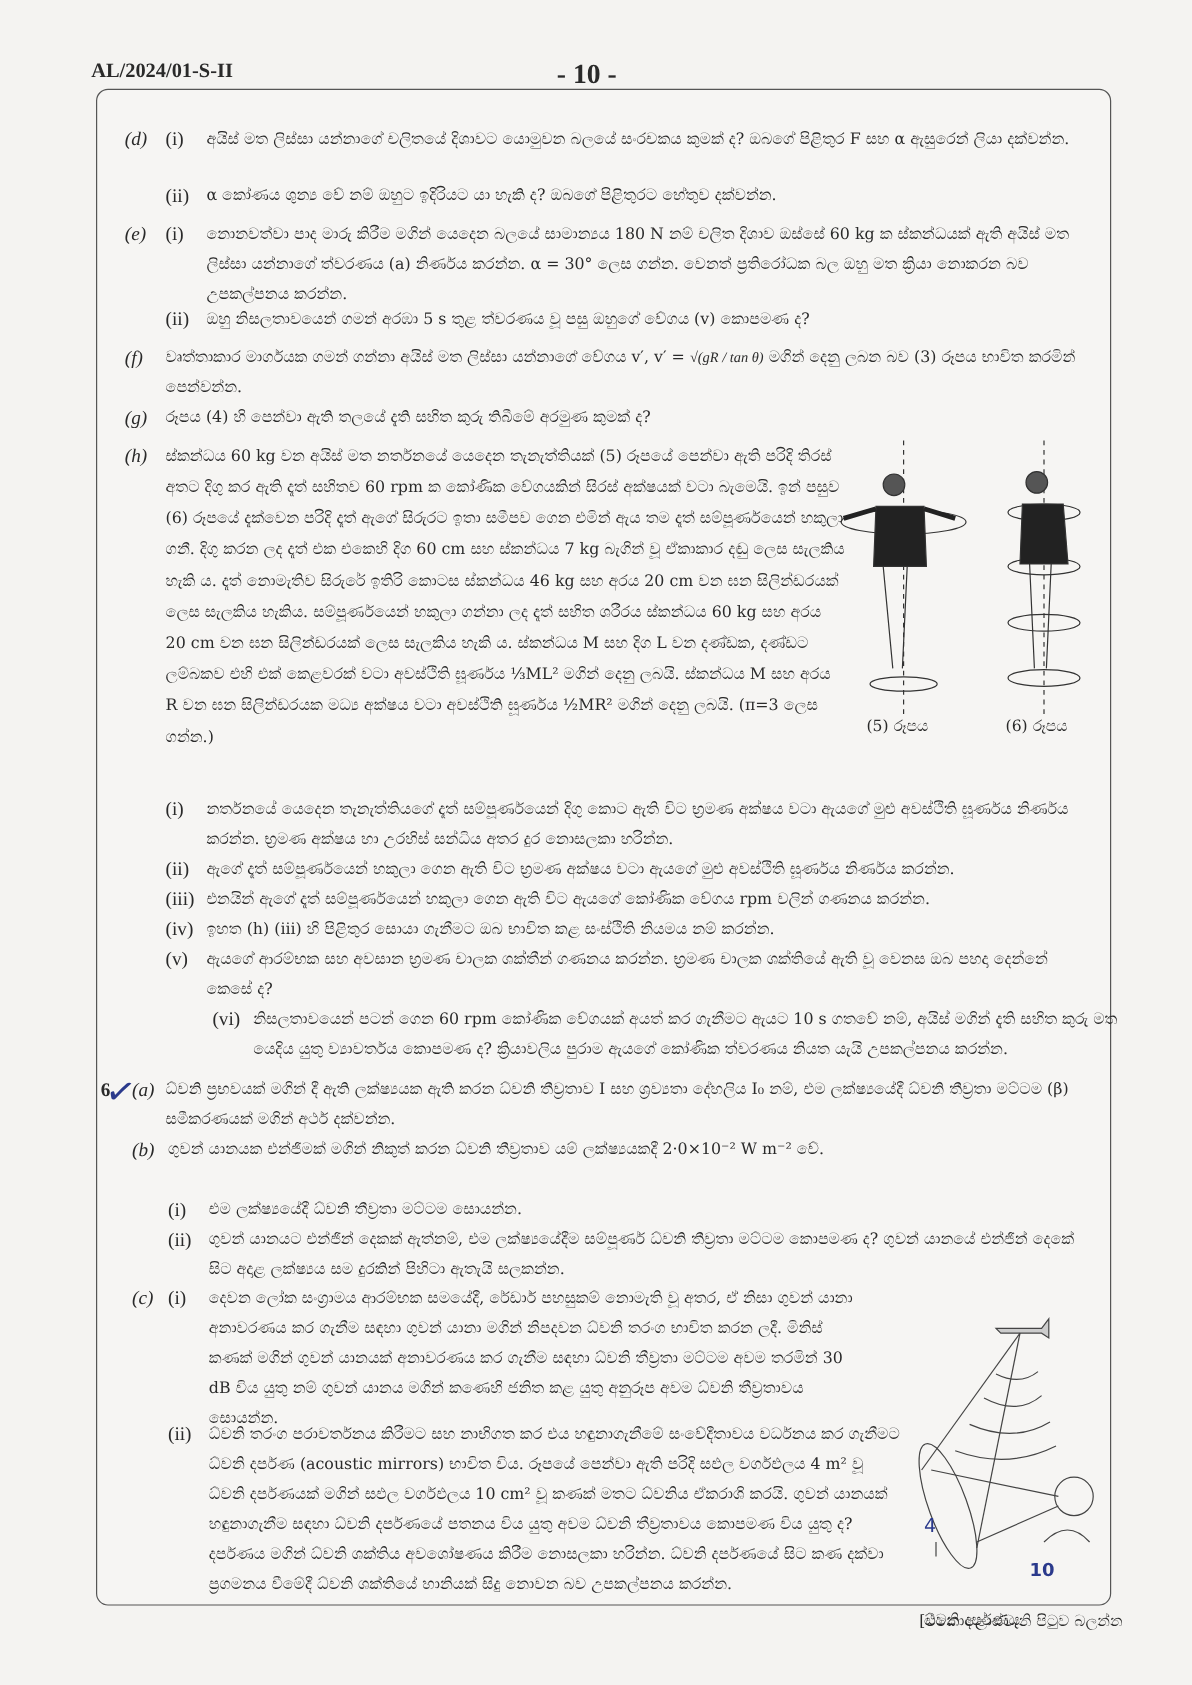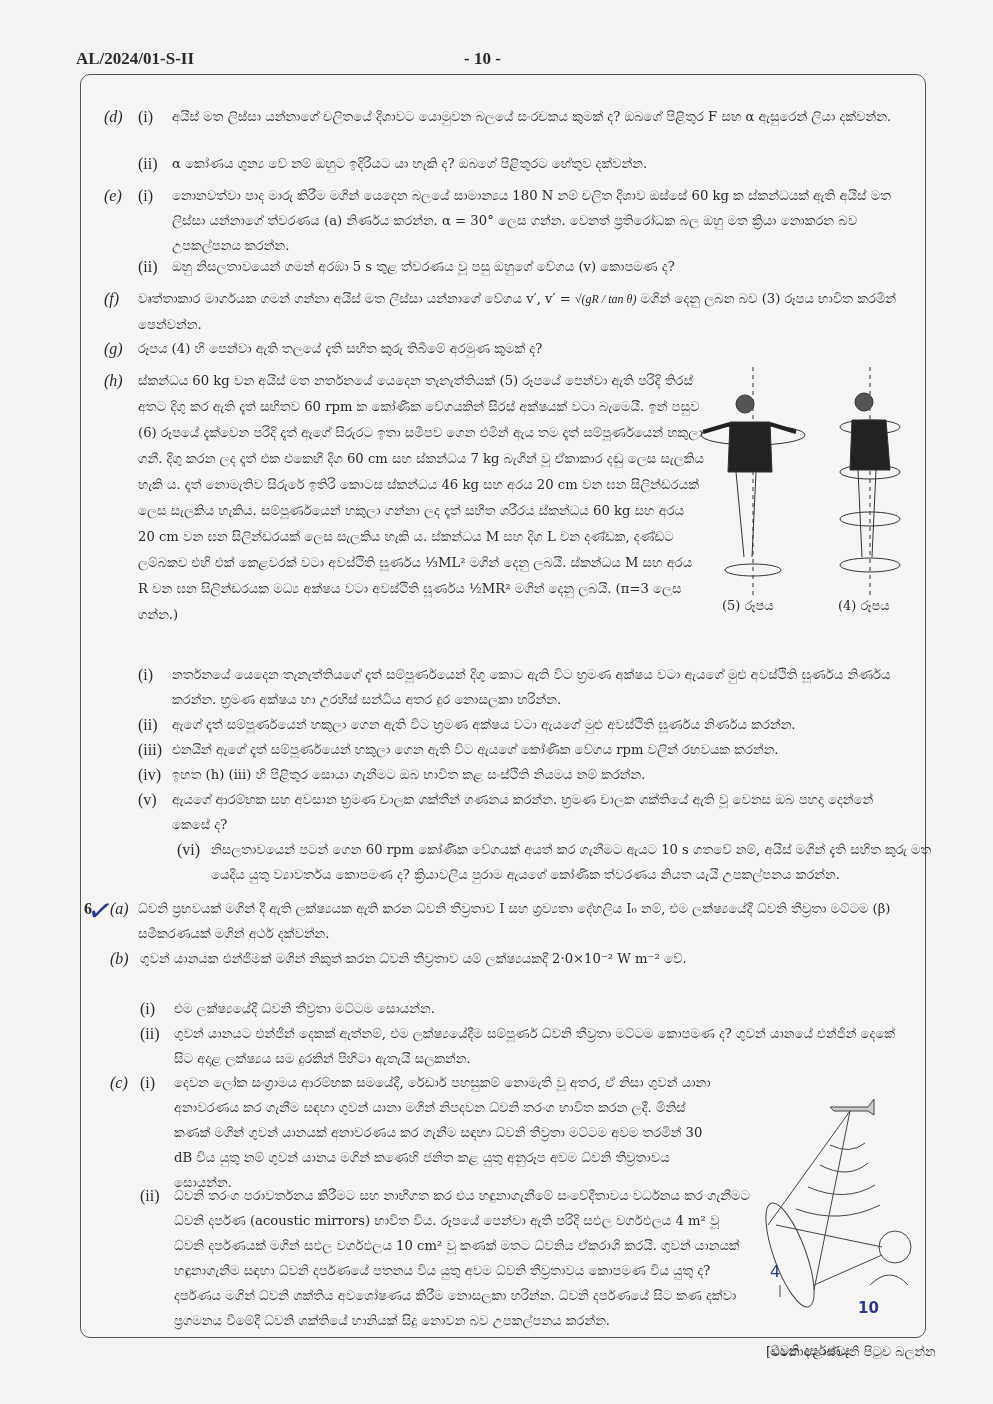--- a/index.html
+++ b/index.html
@@ -1,19 +1,19 @@
 <!DOCTYPE html>
 <html><head>
 <meta charset="utf-8">
 <style>
   html,body{margin:0;padding:0;}
   body{width:993px;height:1404px;background:#f4f3f1;position:relative;overflow:hidden;
        font-family:"DejaVu Serif","Liberation Serif",serif;color:#2a2a2a;}
   .hdr-code{position:absolute;left:76px;top:49px;font-family:"Liberation Serif",serif;font-weight:bold;font-size:17px;}
-  .hdr-page{position:absolute;left:464px;top:49px;font-family:"Liberation Serif",serif;font-weight:bold;font-size:17px;}
+  .hdr-page{position:absolute;left:464px;top:49px;font-family:"Liberation Serif",serif;font-weight:bold;font-size:23px;}
   .frame{position:absolute;left:80px;top:74px;width:844px;height:1262px;border:1.5px solid #555;border-radius:10px;background:#f6f5f3;}
   .q{position:absolute;font-size:13.2px;line-height:25px;}
   .lbl{font-family:"Liberation Serif",serif;font-style:italic;font-size:16px;}
   .rn{font-family:"Liberation Serif",serif;font-size:16px;}
   .row{position:absolute;display:flex;}
   .row .l1{width:34px;flex:none;}
   .row .l2{width:34px;flex:none;}
   .txt{flex:1;}
   .fig-caption{position:absolute;font-size:13px;}
   .footer{position:absolute;left:766px;top:1344px;font-size:13px;}
@@ -82,33 +82,33 @@
     <ellipse cx="170" cy="65" rx="30" ry="7"></ellipse>
     <ellipse cx="170" cy="110" rx="30" ry="7"></ellipse>
     <ellipse cx="170" cy="157" rx="30" ry="7"></ellipse>
     <ellipse cx="170" cy="203" rx="30" ry="7"></ellipse>
     <circle cx="164" cy="40" r="9" fill="#555"></circle>
     <path d="M152 58 L186 58 L190 108 L150 108 Z" fill="#222"></path>
     <path d="M158 108 L162 195 M176 108 L172 195"></path>
   </g>
 </svg>
 <div class="fig-caption" style="left:722px;top:598px;">(5) රූපය</div>
-<div class="fig-caption" style="left:838px;top:598px;">(4) රූපය</div>
+<div class="fig-caption" style="left:838px;top:598px;">(6) රූපය</div>
 
 <div class="row q" style="left:138px;top:662px;width:776px;">
   <span class="l2 rn">(i)</span>
   <span class="txt">නර්තනයේ යෙදෙන තැනැත්තියගේ දෑත් සම්පූර්ණයෙන් දිගු කොට ඇති විට භ්‍රමණ අක්ෂය වටා ඇයගේ මුළු අවස්ථිති ඝූර්ණය නිර්ණය කරන්න. භ්‍රමණ අක්ෂය හා උරහිස් සන්ධිය අතර දුර නොසලකා හරින්න.</span>
 </div>
 <div class="row q" style="left:138px;top:712px;width:776px;">
   <span class="l2 rn">(ii)</span>
   <span class="txt">ඇගේ දෑත් සම්පූර්ණයෙන් හකුලා ගෙන ඇති විට භ්‍රමණ අක්ෂය වටා ඇයගේ මුළු අවස්ථිති ඝූර්ණය නිර්ණය කරන්න.</span>
 </div>
 <div class="row q" style="left:138px;top:737px;width:776px;">
   <span class="l2 rn">(iii)</span>
-  <span class="txt">එනයින් ඇගේ දෑත් සම්පූර්ණයෙන් හකුලා ගෙන ඇති විට ඇයගේ කෝණික වේගය rpm වලින් රභවයක කරන්න.</span>
+  <span class="txt">එනයින් ඇගේ දෑත් සම්පූර්ණයෙන් හකුලා ගෙන ඇති විට ඇයගේ කෝණික වේගය rpm වලින් ගණනය කරන්න.</span>
 </div>
 <div class="row q" style="left:138px;top:762px;width:776px;">
   <span class="l2 rn">(iv)</span>
   <span class="txt">ඉහත (h) (iii) හි පිළිතුර සොයා ගැනීමට ඔබ භාවිත කළ සංස්ථිති නියමය නම් කරන්න.</span>
 </div>
 <div class="row q" style="left:138px;top:787px;width:776px;">
   <span class="l2 rn">(v)</span>
   <span class="txt">ඇයගේ ආරම්භක සහ අවසාන භ්‍රමණ චාලක ශක්තීන් ගණනය කරන්න. භ්‍රමණ චාලක ශක්තියේ ඇති වූ වෙනස ඔබ පහදා දෙන්නේ කෙසේ ද?</span>
 </div>
 <div class="row q" style="left:148px;top:837px;width:776px;margin-left:29px;">

